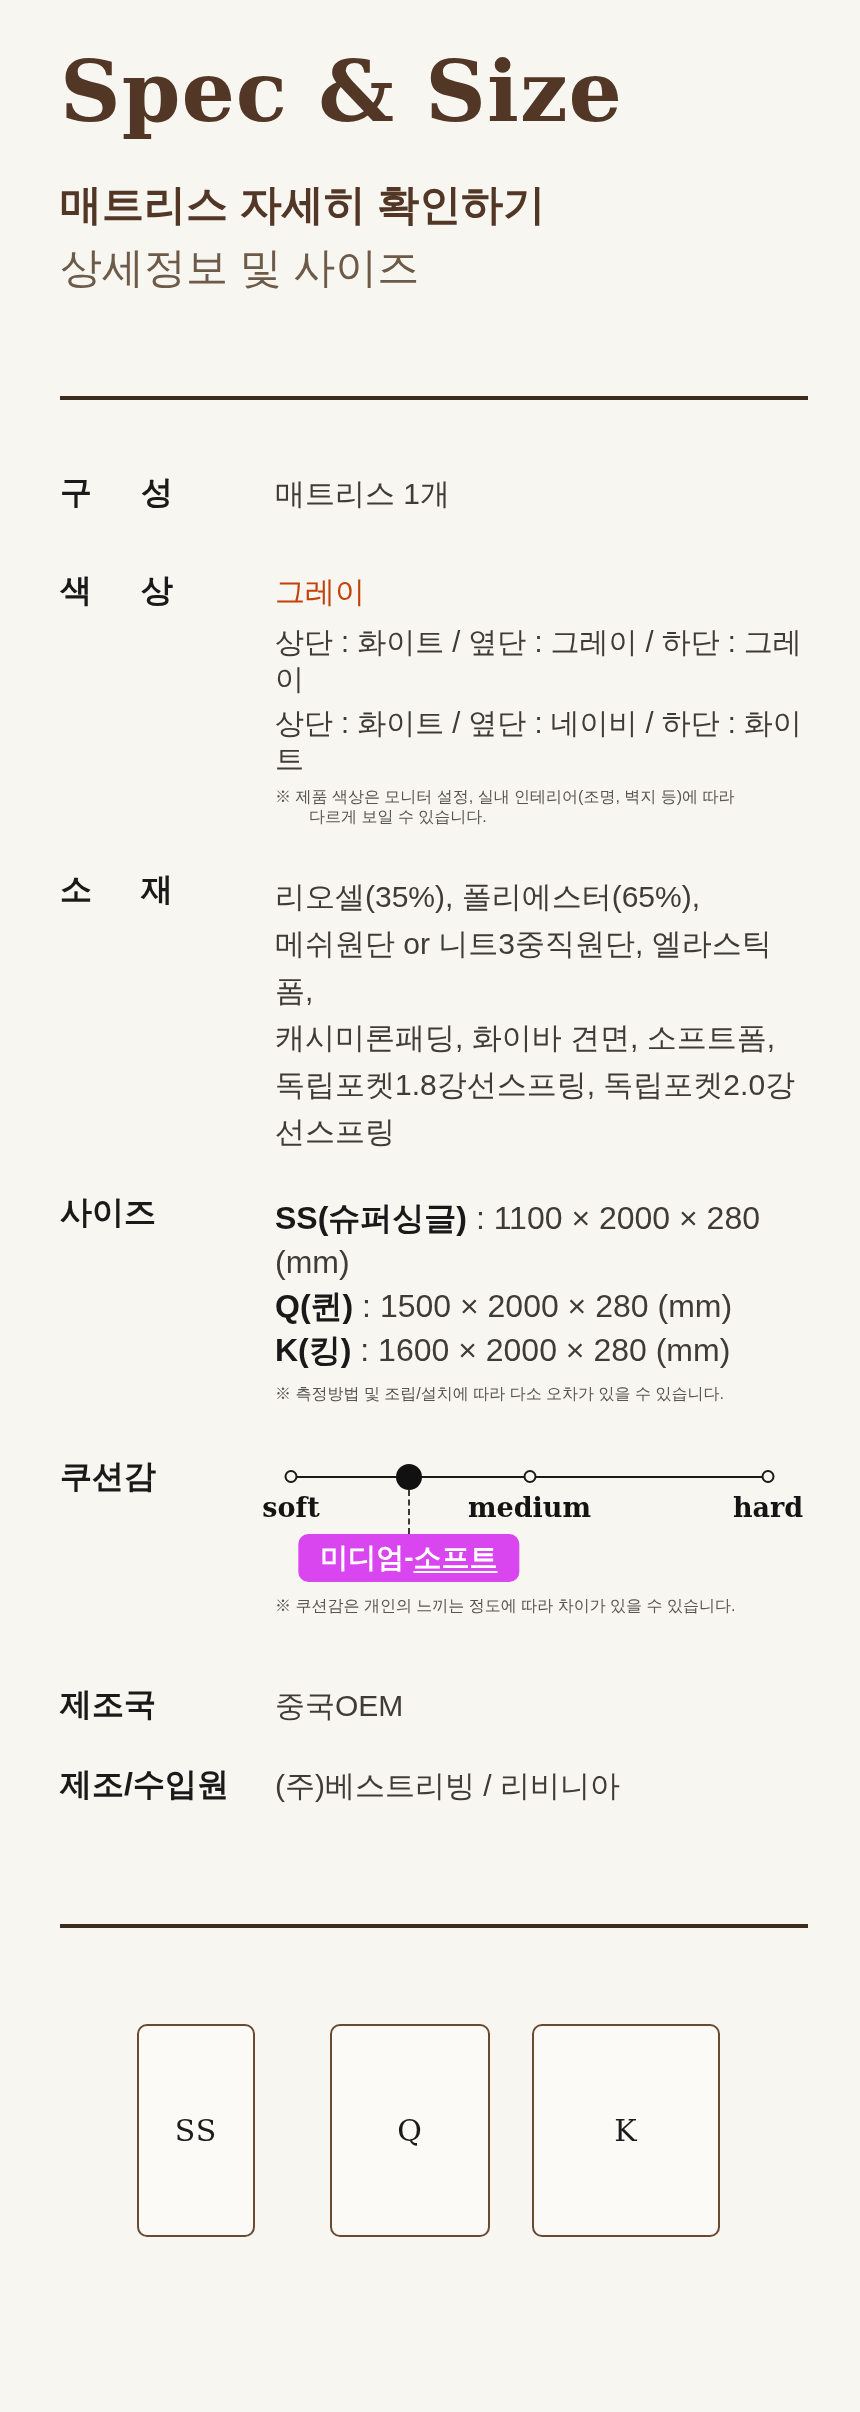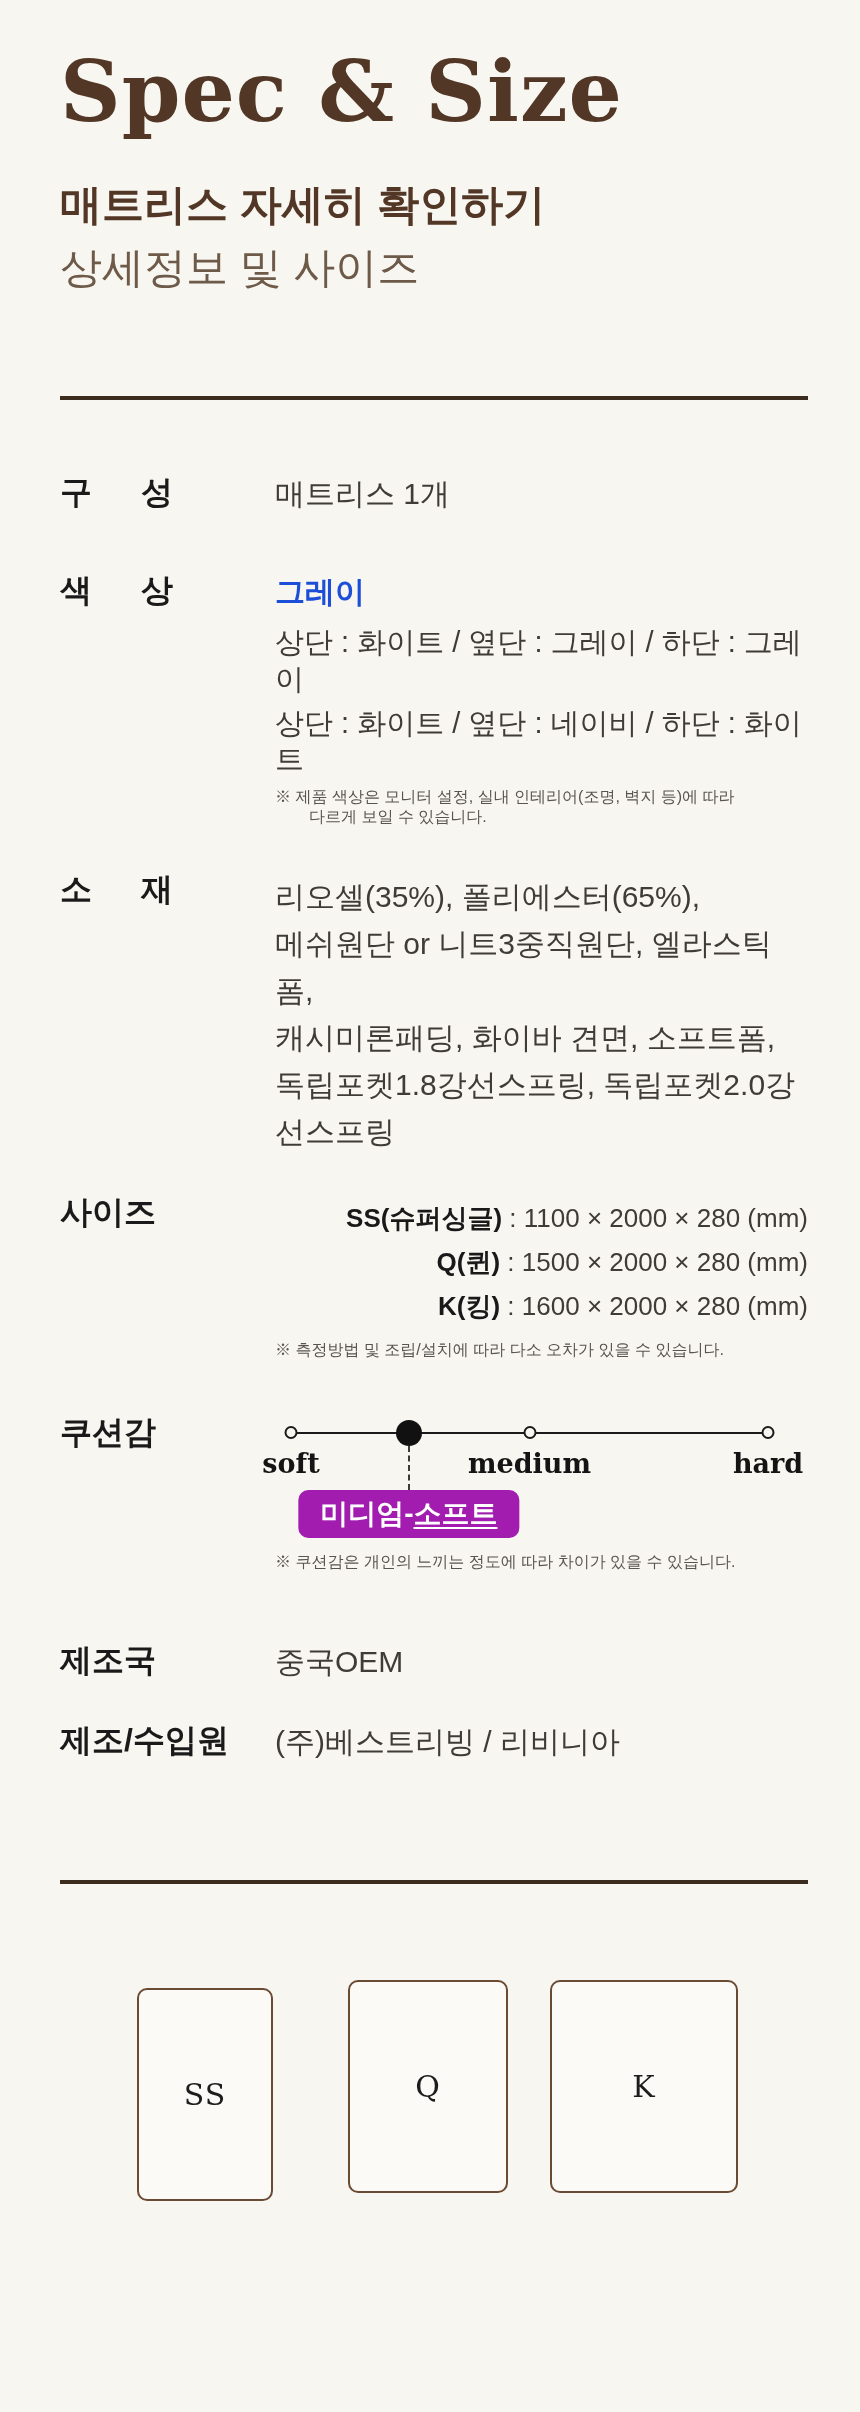--- a/index.html
+++ b/index.html
@@ -56,29 +56,29 @@
   }
   .spec-label--spread{word-spacing:40px;}
   .spec-value{flex:1 1 auto;font-size:30px;line-height:1.2;color:#3f3b37;}
   .row-composition{margin-top:76px;}
   .row-color{margin-top:62px;}
   .row-material{margin-top:46px;}
   .row-size{margin-top:41px;}
   .row-cushion{margin-top:57px;}
   .row-origin{margin-top:56px;}
   .row-manufacturer{margin-top:44px;}
-  .variant-name{font-size:30px;font-weight:700;color:#1d4ed8;line-height:1.2;}
+  .variant-name{font-size:30px;font-weight:400;color:#c2410c;line-height:1.2;}
   .variant-detail{margin-top:14px;font-size:29px;color:#3f3b37;line-height:1.25;}
   .variant-name.second{margin-top:32px;}
   .variant-detail.second{margin-top:8px;}
   .note{font-size:16px;line-height:1.22;color:#585450;}
   .color-note{margin-top:10px;}
   .note-indent{padding-left:34px;}
   .material-line{font-size:30px;line-height:47px;color:#3f3b37;}
-  .size-line{font-size:26px;line-height:44px;color:#3f3b37;text-align:right;}
+  .size-line{font-size:32px;line-height:44px;color:#3f3b37;}
   .size-line b{font-weight:700;color:#191919;}
   .size-note{margin-top:12px;}
   
   .slider{
     position:relative;
     margin-left:16px;
     width:477px;
     height:172px;
   }
   .slider-track{
@@ -106,31 +106,31 @@
     font-family:"DejaVu Serif","Liberation Serif",serif;
     font-weight:700;font-size:27px;color:#141414;
     transform:translateX(-50%);white-space:nowrap;
   }
   .scale-soft{left:0;}
   .scale-medium{left:50%;}
   .scale-hard{left:100%;text-align:right;}
   .cushion-badge{
     position:absolute;top:74px;left:24.7%;
     transform:translateX(-50%);
-    background:#a21caf;color:#ffffff;
+    background:#d946ef;color:#ffffff;
     font-size:28px;font-weight:700;
     padding:7px 22px;border-radius:10px;
     white-space:nowrap;
   }
   .cushion-badge .ul{text-decoration:underline;text-underline-offset:4px;}
   .cushion-note{position:absolute;top:136px;left:-16px;white-space:nowrap;}
   
   .diagram{display:flex;margin-top:96px;padding-left:77px;}
   .diagram-col{display:flex;flex-direction:column;}
-  .col-ss{width:136px;margin-top:8px;}
+  .col-ss{width:118px;}
   .col-q{width:160px;margin-left:75px;}
   .col-k{width:188px;margin-left:42px;}
   .diagram-box{
     box-sizing:border-box;
     width:100%;height:213px;
     border:2px solid #6b4a33;border-radius:10px;
     background:#fbfaf6;
     display:flex;align-items:center;justify-content:center;
   }
   .diagram-abbr{

